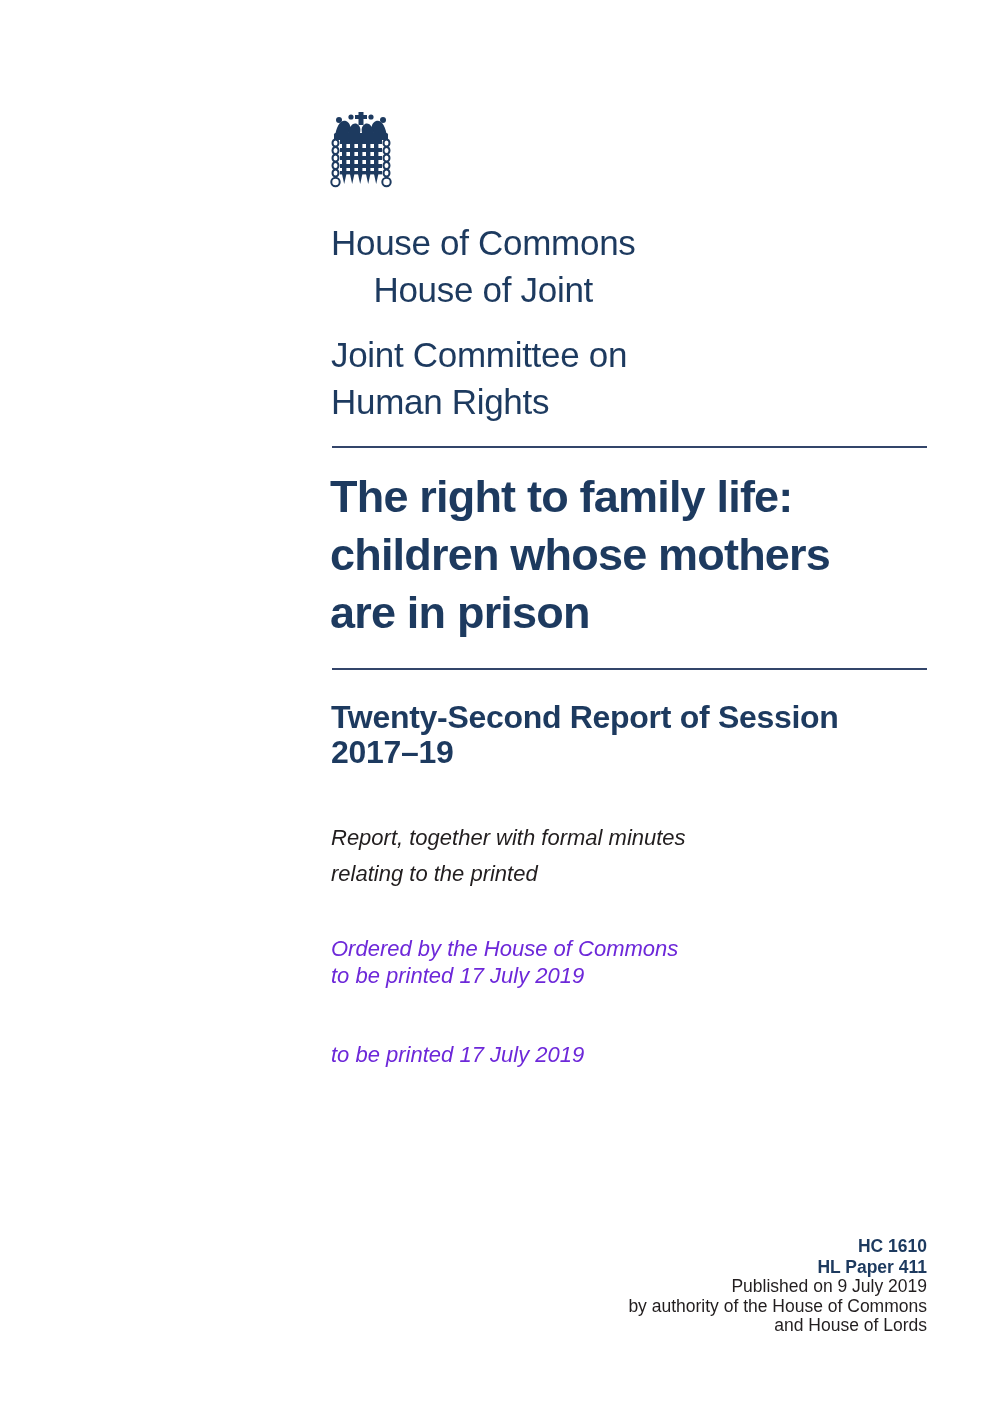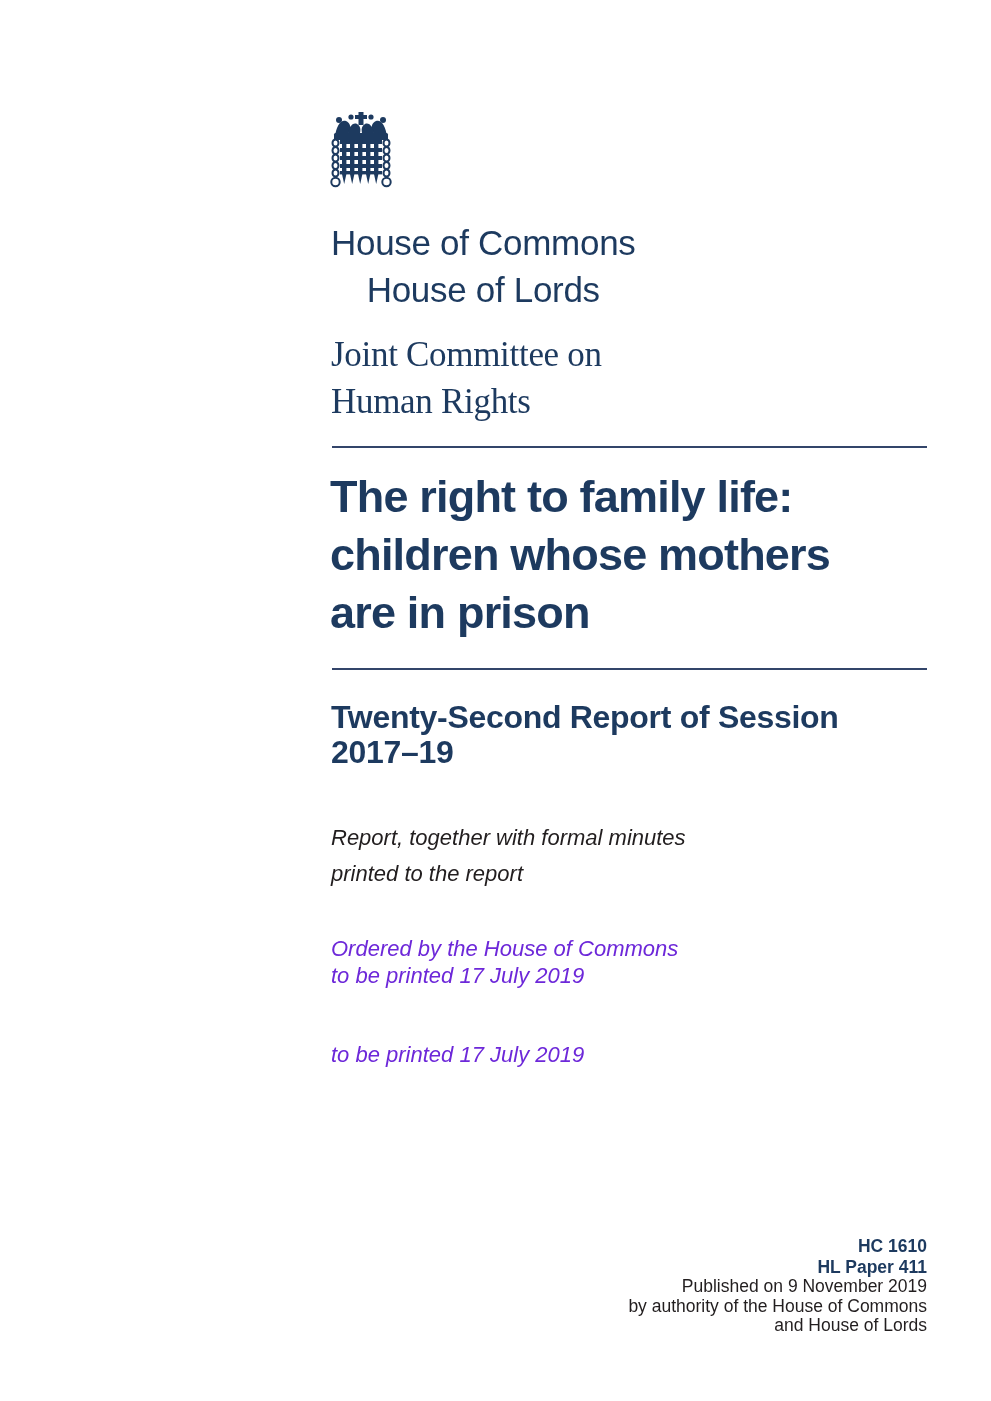--- a/index.html
+++ b/index.html
@@ -36,21 +36,20 @@
   }
   .committee-heading {
     position:absolute;
     left:331px;
     top:331px;
     font-size:35px;
     line-height:47px;
     font-weight:400;
     color:#1d3a5f;
     letter-spacing:-0.3px;
-    font-family:Liberation Serif, serif;
   }
 
   .rule {
     position:absolute;
     left:332px;
     width:595px;
     height:2px;
     background:#33456a;
   }
   .rule-1 { top:446px; }
@@ -171,21 +170,21 @@
       <ellipse cx="59.5" cy="38.5" rx="3" ry="3.6"></ellipse>
       <ellipse cx="59.5" cy="46" rx="3" ry="3.6"></ellipse>
       <ellipse cx="59.5" cy="53.5" rx="3" ry="3.6"></ellipse>
       <ellipse cx="59.5" cy="61" rx="3" ry="3.6"></ellipse>
       <circle cx="59.5" cy="70" r="4.2"></circle>
     </g>
   </svg>
 
   <div class="house-heading">
     <div>House of Commons</div>
-    <div>House of Lords</div>
+    <div>House of Joint</div>
   </div>
 
   <div class="committee-heading">
     <div>Joint Committee on</div>
     <div>Human Rights</div>
   </div>
 
   <div class="rule rule-1"></div>
 
   <h1 class="report-title">
@@ -196,33 +195,33 @@
 
   <div class="rule rule-2"></div>
 
   <div class="session-heading">
     <div>Twenty-Second Report of Session</div>
     <div>2017–19</div>
   </div>
 
   <div class="report-desc">
     <div>Report, together with formal minutes</div>
-    <div>printed to the report</div>
+    <div>relating to the printed</div>
   </div>
 
   <div class="ordered ordered-commons">
     <div>Ordered by the House of Commons</div>
     <div>to be printed 17 July 2019</div>
   </div>
 
   <div class="ordered ordered-lords">
     <div>to be printed 17 July 2019</div>
   </div>
 
   <div class="publication">
     <div class="pub-ref">HC 1610</div>
     <div class="pub-ref">HL Paper 411</div>
-    <div>Published on 9 November 2019</div>
+    <div>Published on 9 July 2019</div>
     <div>by authority of the House of Commons</div>
     <div>and House of Lords</div>
   </div>
 
 </div>
 
 </body></html>

